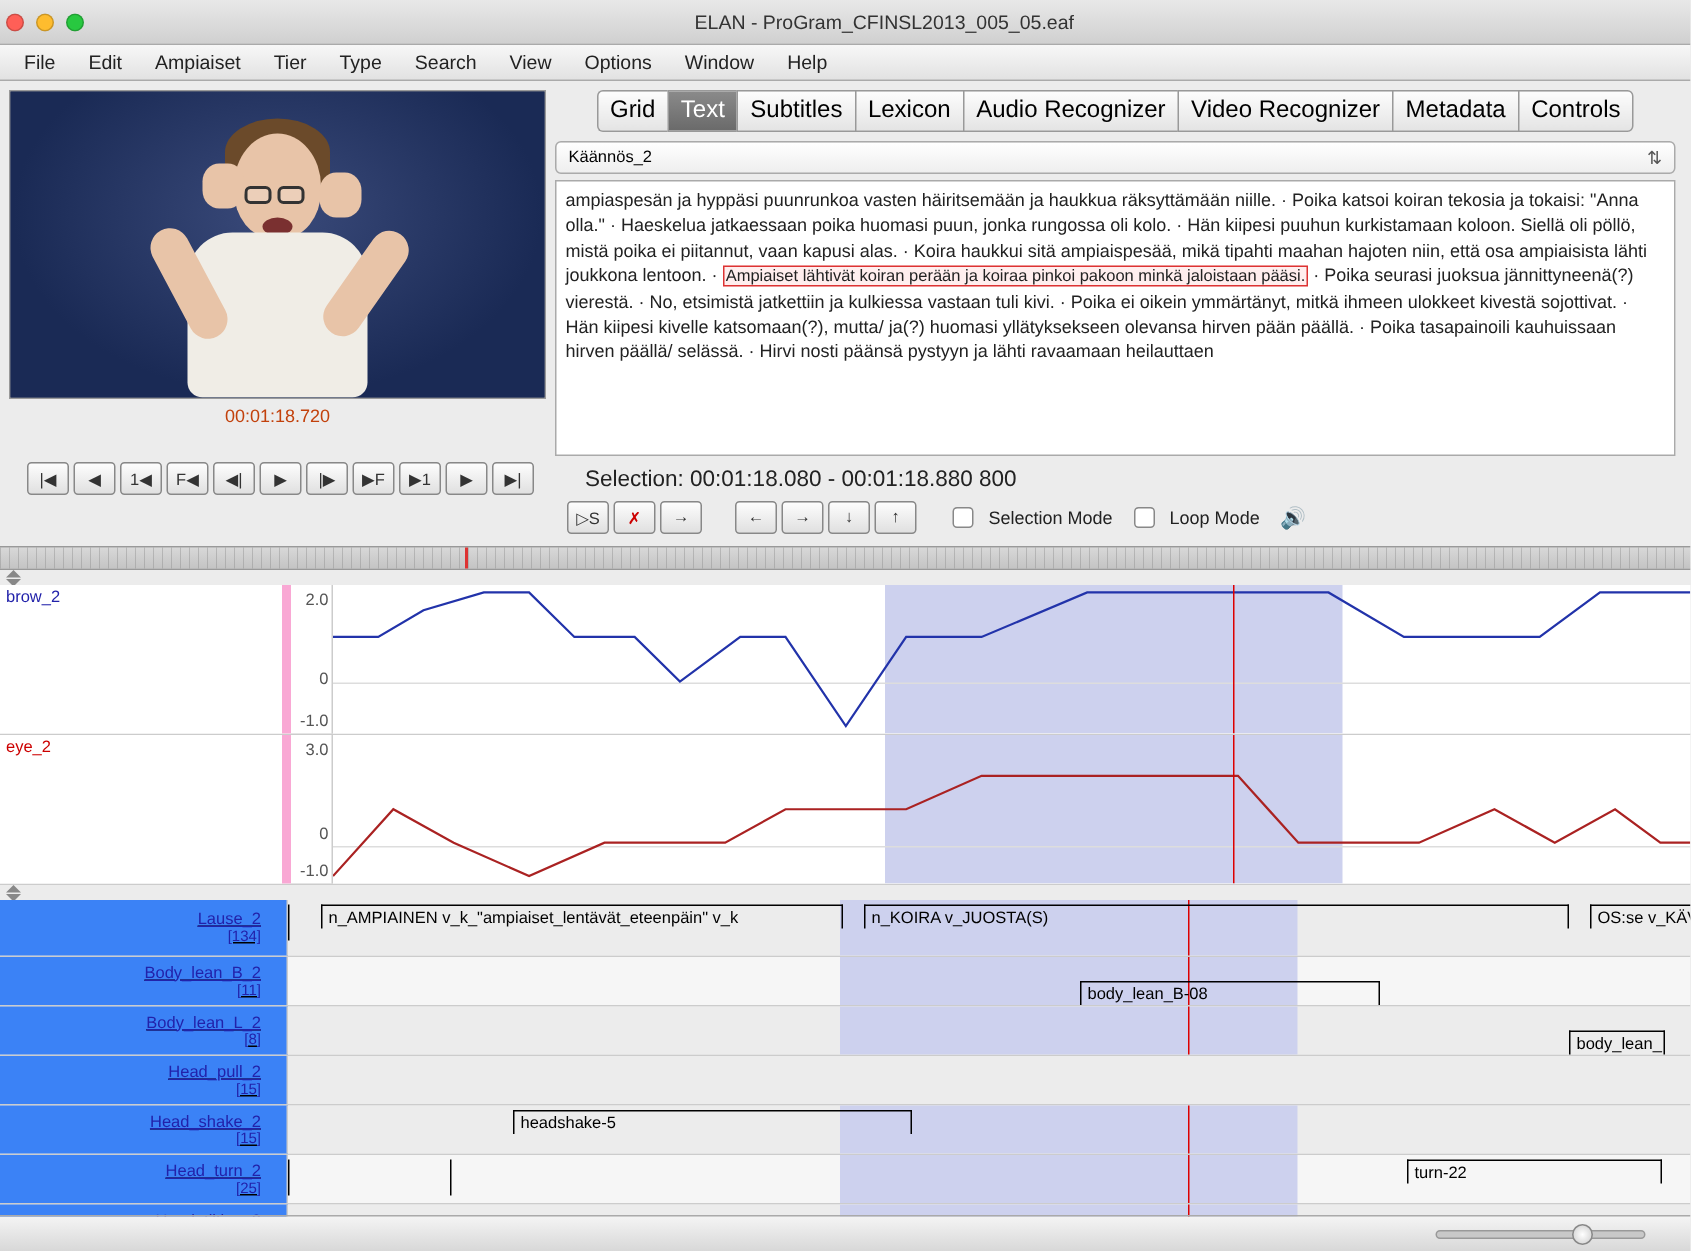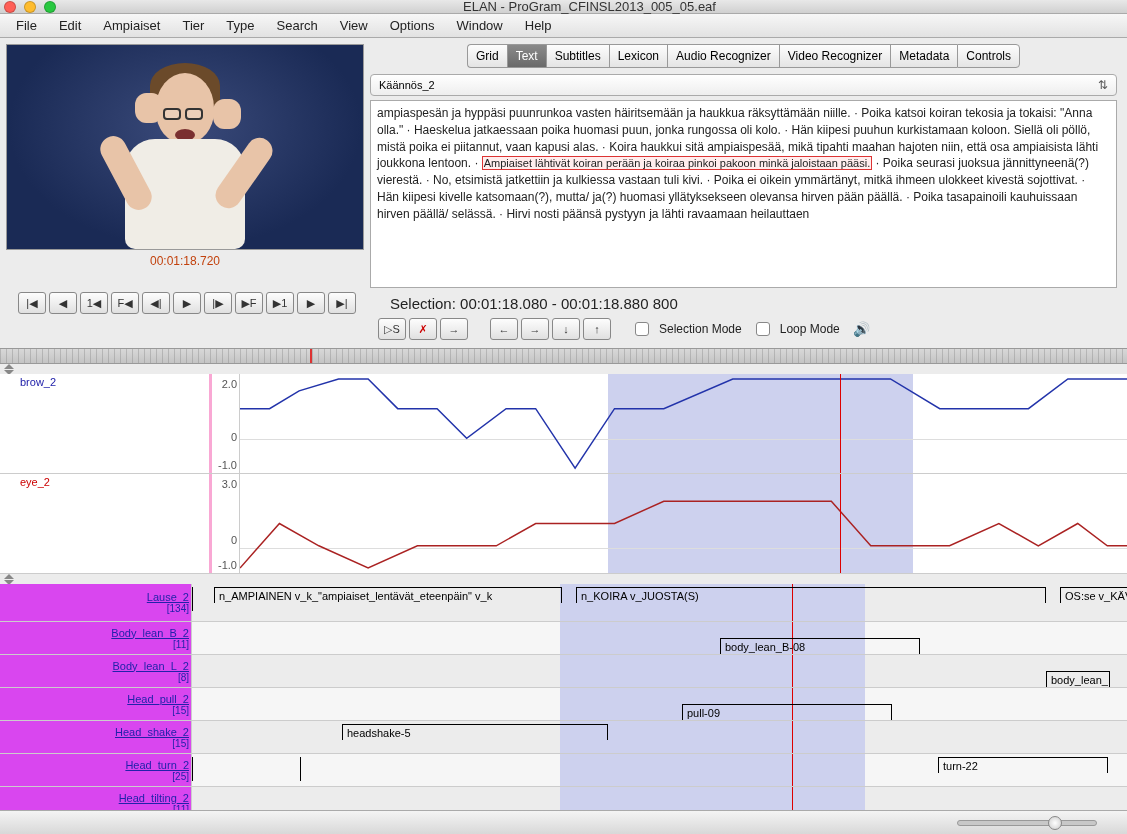--- a/index.html
+++ b/index.html
@@ -1,18 +1,18 @@
 <!DOCTYPE html>
 <html><head>
 <meta charset="utf-8">
 <style>
 * { margin: 0; padding: 0; box-sizing: border-box; font-family: "Lucida Grande", "Helvetica Neue", Arial, sans-serif; font-size: 11px; }
 body { background: #ececec; width: 1127px; height: 834px; overflow: hidden; position: relative; }
 
-.titlebar { height: 14px; background: linear-gradient(#e8e8e8,#d0d0d0); border-bottom: 1px solid #aaa; display: flex; align-items: center; padding: 0 4px; }
+.titlebar { height: 30px; background: linear-gradient(#e8e8e8,#d0d0d0); border-bottom: 1px solid #aaa; display: flex; align-items: center; padding: 0 4px; }
 .traffic { display: flex; gap: 8px; }
 .tl { width: 12px; height: 12px; border-radius: 50%; border: 1px solid rgba(0,0,0,.2); }
 .tl.red { background: #ff5f57; } .tl.yellow { background: #febc2e; } .tl.green { background: #28c840; }
 .title { flex: 1; text-align: center; font-size: 13px; color: #333; }
 
 .menubar { height: 24px; background: linear-gradient(#f7f7f7,#e2e2e2); border-bottom: 1px solid #aaa; display: flex; align-items: center; padding: 0 6px; gap: 2px; }
 .menubar span { padding: 3px 10px; font-size: 13px; color: #222; cursor: default; }
 
 .upper { display: flex; height: 250px; }
 .videoarea { width: 370px; padding: 6px; display: flex; flex-direction: column; align-items: center; }
@@ -26,21 +26,21 @@
 .mouth { position:absolute; top:56px; left:50%; transform:translateX(-50%); width:20px; height:12px; background:#7a3030; border-radius:50%; }
 .torso { position:absolute; top:76px; left:50%; transform:translateX(-50%); width:120px; height:110px; background:#f0ede6; border-radius:30px 30px 10px 10px; }
 .arm { position:absolute; width:26px; height:80px; background:#e8c4a8; border-radius:14px; }
 .arm.l { left:18px; top:70px; transform:rotate(-28deg); } .arm.r { right:18px; top:70px; transform:rotate(35deg); }
 .hand { position:absolute; width:28px; height:30px; background:#e8c4a8; border-radius:40%; }
 .hand.l{ left:40px; top:30px;} .hand.r{ right:34px; top:36px;}
 .timecode { margin-top: 4px; font-size: 12px; color: #c2410c; }
 
 .rightpanel { flex: 1; display: flex; flex-direction: column; padding: 6px 10px 0 0; }
 .tabrow { display: flex; justify-content: center; gap: 0; margin-bottom: 6px; }
-.tab { padding: 4px 8px; background: linear-gradient(#fdfdfd,#e4e4e4); border: 1px solid #999; border-right: none; font-size: 12px; cursor: default; }
+.tab { padding: 4px 8px; background: linear-gradient(#fdfdfd,#e4e4e4); border: 1px solid #999; border-right: none; font-size: 16px; cursor: default; }
 .tab:last-child { border-right: 1px solid #999; }
 .tab.active { background: linear-gradient(#8a8a8a,#6a6a6a); color: #fff; }
 .tab:first-child { border-radius: 4px 0 0 4px; } .tab:last-child { border-radius: 0 4px 4px 0; }
 
 .tierselect { width: 100%; height: 22px; border: 1px solid #aaa; border-radius: 4px; background: linear-gradient(#fff,#eee); display:flex; align-items:center; padding:0 8px; position:relative; font-size:12px; margin-bottom:4px;}
 .tierselect:after { content:"⇅"; position:absolute; right:8px; color:#555; font-size:12px;}
 
 .textbox { flex: 1; border: 1px solid #aaa; background: #fff; padding: 4px 6px; font-size: 12px; line-height: 1.4; overflow: auto; color: #222; }
 .textbox .hl { border: 1px solid #d33; background: #fee; padding: 0 1px; }
 
@@ -54,33 +54,33 @@
 .overview { height: 16px; background: linear-gradient(#d8d8d8,#c4c4c4); border-top:1px solid #999; border-bottom:1px solid #999; position:relative; margin: 4px 0 0 0;}
 .overview:before { content:""; position:absolute; inset:0; background-image: repeating-linear-gradient(90deg, #888 0 1px, transparent 1px 6px); opacity:.4;}
 .ovmark { position:absolute; top:0; bottom:0; width:2px; background:#d33; }
 
 .lower { display:flex; flex-direction:column; height: 512px; }
 .expandhandles { height:10px; display:flex; flex-direction:column; justify-content:center; padding-left:4px; gap:1px;}
 .tri { width:0; height:0; border-left:5px solid transparent; border-right:5px solid transparent; }
 .tri.up { border-bottom:5px solid #888;} .tri.down { border-top:5px solid #888;}
 
 .waverow { display:flex; height:100px; border-bottom:1px solid #ccc; background:#fff; position:relative;}
-.wavelabel { width:212px; display:flex; align-items:flex-start; justify-content:flex-start; padding:2px 20px; color:#c00; font-size:11px; border-right:3px solid #f9a8d4; background:#fff;}
+.wavelabel { width:194px; display:flex; align-items:flex-start; justify-content:flex-start; padding:2px 4px; color:#c00; font-size:11px; border-right:6px solid #f9a8d4; background:#fff;}
 .wavelabel.blue { color:#22a;}
 .yaxis { width:28px; border-right:1px solid #ccc; display:flex; flex-direction:column; justify-content:flex-start; align-items:flex-end; padding:2px 2px; font-size:10px; color:#555;}
 .yaxis .sep { margin-top: 2px; }
 .waveplot { flex:1; position:relative; background:#fff; overflow:hidden;}
 .selband { position:absolute; top:0; bottom:0; background:#cdd1ee; }
 .playhead { position:absolute; top:0; bottom:0; width:1px; background:#d00; }
 .grid { position:absolute; left:0; right:0; height:1px; background:#ddd;}
 
 .tierarea { flex:1; overflow:hidden; position:relative;}
 .tierrow { display:flex; height:33px; border-bottom:1px solid #ccc; position:relative;}
 .tierrow.tall { height:38px; }
-.tierlabelcol { width:192px; border-right:1px solid #ccc; display:flex; flex-direction:column; align-items:flex-end; justify-content:center; padding:1px 2px; background:#d946ef;}
+.tierlabelcol { width:192px; border-right:1px solid #ccc; display:flex; flex-direction:column; align-items:flex-end; justify-content:center; padding:1px 17px; background:#3b82f6;text-decoration:underline;}
 .tierlabelcol .tn { color:#22a; font-size:11px; text-decoration:underline;}
 .tierlabelcol .tc { color:#22a; font-size:10px;}
 .tiercontent { flex:1; position:relative; background:#ececec;}
 .tierrow:nth-child(even) .tiercontent { background:#f6f6f6;}
 .ann { position:absolute; top:3px; height:16px; border-left:1px solid #000; border-right:1px solid #000; border-top:1px solid #000; display:flex; align-items:center; padding:0 4px; font-size:11px; color:#000; white-space:nowrap; overflow:hidden; background:transparent;}
 .ann.low { top:16px;}
 .tiercontent .selband { background:#cdd1ee;}
 .tiercontent .playhead { background:#d00;}
 .stub { position:absolute; top:3px; height:24px; border-left:1px solid #000; width:2px;}
 
@@ -280,25 +280,20 @@
           <div class="selband" style="left: 368px; width: 305px;"></div>
           <div class="playhead" style="left: 600px;"></div>
           <div class="ann low" style="left: 854px; width: 64px;">body_lean_</div>
         </div>
       </div>
       <div class="tierrow">
         <div class="tierlabelcol">
           <div class="tn">Head_pull_2</div>
           <div class="tc">[15]</div>
         </div>
-        <div class="tiercontent">
-          <div class="selband" style="left: 368px; width: 305px;"></div>
-          <div class="playhead" style="left: 600px;"></div>
-          <div class="ann low" style="left: 490px; width: 210px;">pull-09</div>
-        </div>
       </div>
       <div class="tierrow">
         <div class="tierlabelcol">
           <div class="tn">Head_shake_2</div>
           <div class="tc">[15]</div>
         </div>
         <div class="tiercontent">
           <div class="selband" style="left: 368px; width: 305px;"></div>
           <div class="playhead" style="left: 600px;"></div>
           <div class="ann" style="left: 150px; width: 266px;">headshake-5</div>

